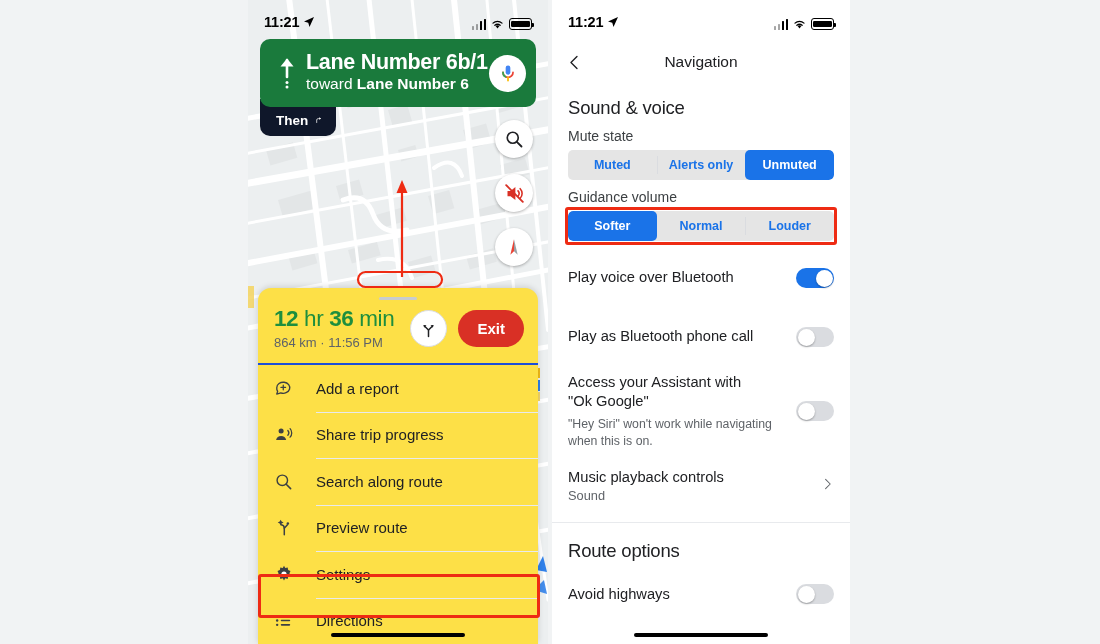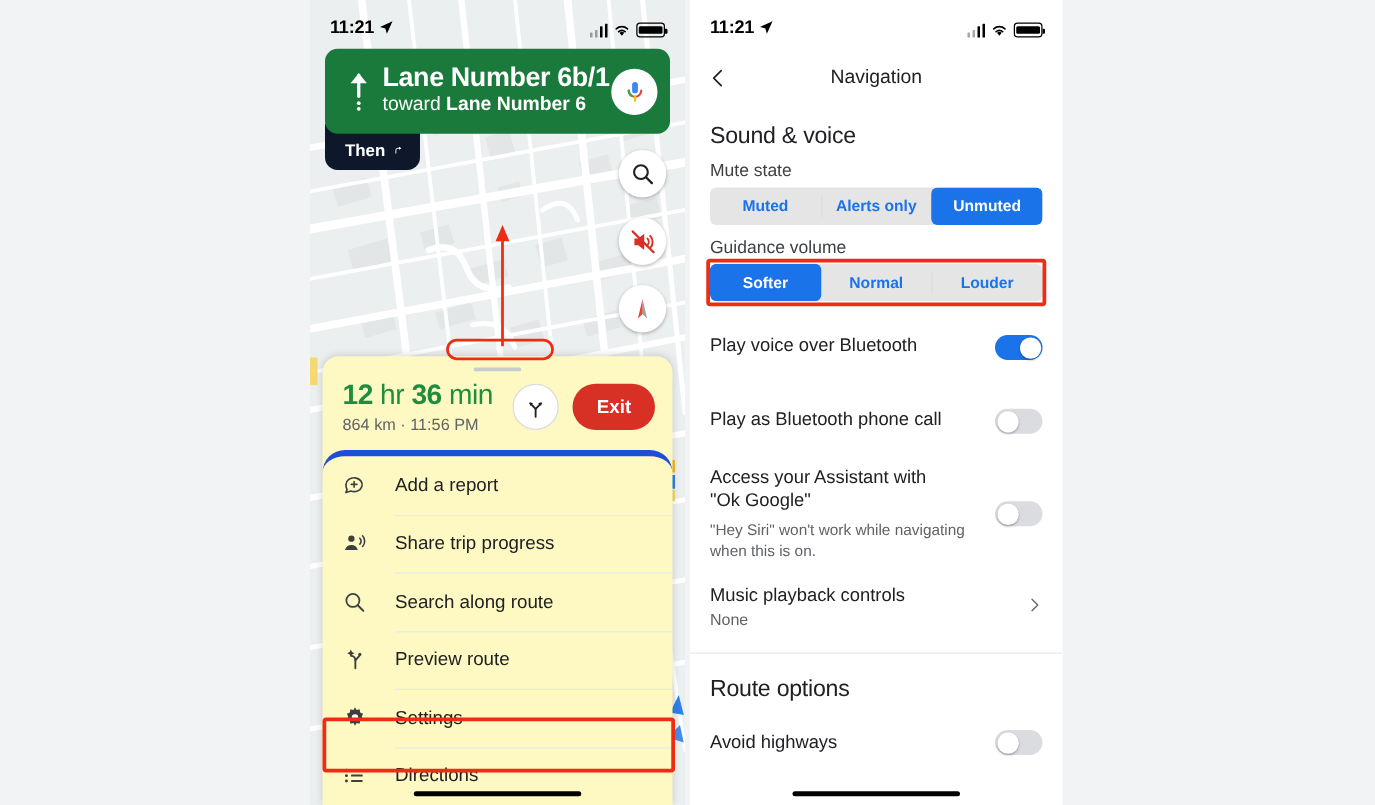--- a/index.html
+++ b/index.html
@@ -89,41 +89,41 @@
   .fab {
     width: 38px; height: 38px; border-radius: 50%; background: #fff;
     box-shadow: 0 1px 3px rgba(0,0,0,.3);
     display: flex; align-items: center; justify-content: center;
     margin-bottom: 16px;
   }
 
   
   .sheet {
     position: absolute; left: 10px; right: 10px; bottom: 0;
-    background: #fef9c3; border-radius: 13px 13px 0 0;
+    background: #fde047; border-radius: 13px 13px 0 0;
     box-shadow: 0 -1px 6px rgba(0,0,0,.15); z-index: 25;
   }
   .grab-wrap { display:flex; justify-content:center; padding: 9px 0 4px; }
   .grab { width: 38px; height: 3.5px; background: #c8ccce; border-radius: 2px; }
   .sheet-head { display:flex; align-items:center; padding: 2px 14px 13px 16px; }
   .sh-info { flex: 1; }
   .eta { font-size: 22.5px; color: #1e8e3e; letter-spacing: -0.4px; line-height: 1.15; }
   .eta b { font-weight: bold; }
   .eta .u { font-weight: normal; }
   .sub { font-size: 13px; color: #5f6368; margin-top: 3px; }
   .alt-btn {
     width: 37px; height: 37px; border-radius: 50%;
     border: 1.3px solid #dadce0; background:#fff;
     display:flex; align-items:center; justify-content:center; margin-right: 11px;
   }
   .exit-btn {
     background: #d93025; color: #fff; border-radius: 22px;
     padding: 10px 19px; font-size: 15px; font-weight: bold;
   }
-  .menu { border-top: 5px solid #1d4ed8; border-radius: 18px; }
+  .menu { border-top: 2px solid #1d4ed8; }
   .mrow {
     display: flex; align-items: center; height: 46.5px;
     padding-left: 16px; position: relative;
   }
   .mrow + .mrow::before {
     content:""; position:absolute; left: 58px; right: 0; top: 0; height: 1px; background:#e8eaed;
   }
   .micon { width: 42px; flex: 0 0 42px; display:flex; align-items:center; }
   .mlabel { font-size: 15px; color: #202124; }
 
@@ -527,21 +527,21 @@
           <div class="tl-sub" style="margin-top:0">when this is on.</div>
         </div>
         <div class="tgl"></div>
       </div>
 
       <div style="height:10px"></div>
 
       <div class="nav-row">
         <div class="nr-txt">
           <div class="nr-main">Music playback controls</div>
-          <div class="nr-sub">None</div>
+          <div class="nr-sub">Sound</div>
         </div>
         <div class="chev">
           <svg width="13" height="14" viewBox="0 0 24 24">
             <path d="M8.5 3.5 L17 12 L8.5 20.5" stroke="#5f6368" stroke-width="1.9" fill="none" stroke-linecap="round" stroke-linejoin="round"></path>
           </svg>
         </div>
       </div>
 
       <div class="divider"></div>
 

